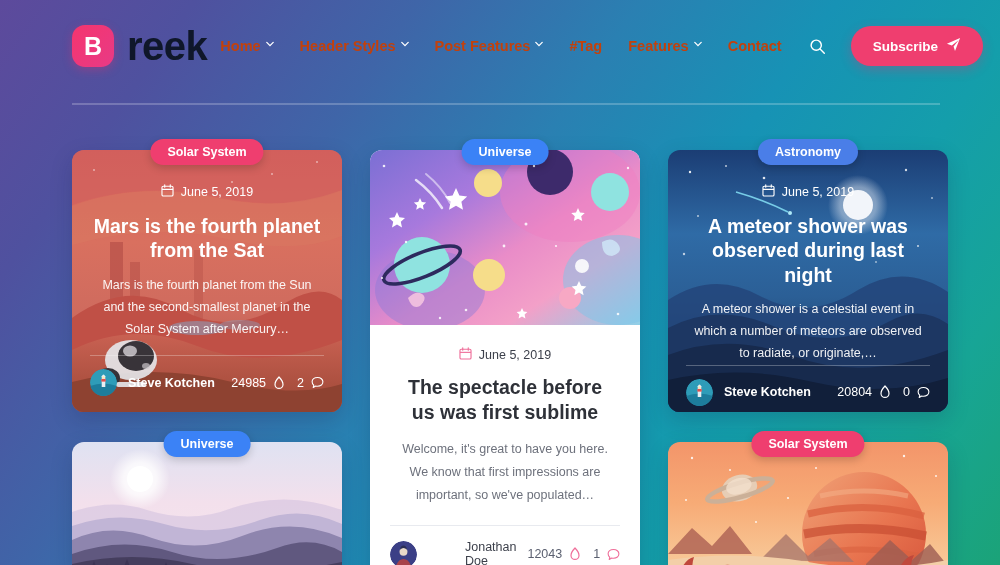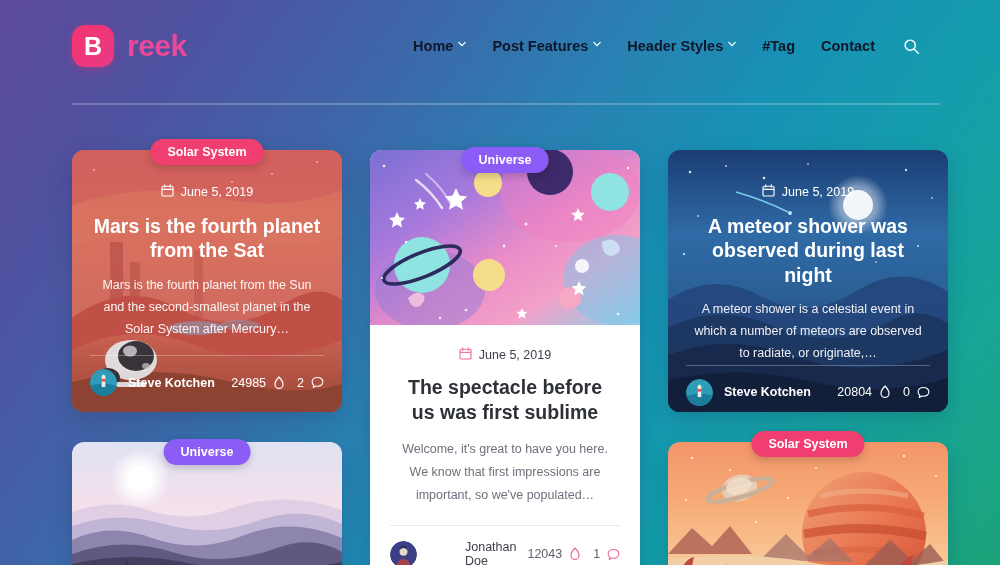--- a/index.html
+++ b/index.html
@@ -22,25 +22,25 @@
   
   .header { height:92px; display:flex; align-items:center; padding:0 72px; }
   .brand { display:flex; align-items:center; gap:13px; }
   .logo-mark {
     width:42px; height:42px; border-radius:13px;
     background:linear-gradient(135deg,#f5356e 0%,#e83a86 100%);
     display:flex; align-items:center; justify-content:center;
     color:#fff; font-size:25px; font-weight:bold; line-height:1;
     box-shadow:0 3px 10px rgba(230,50,110,.35);
   }
-  .logo-text { color:#ec4899; font-size:30px; font-weight:bold; letter-spacing:-.5px;text-align:center; }
+  .logo-text { color:#0f172a; font-size:40px; font-weight:bold; letter-spacing:-.5px;text-align:center; }
 
   .nav { margin-left:auto; display:flex; align-items:center; gap:0; }
   .nav-item {
-    color:#0f172a; font-size:14.5px; font-weight:bold;
+    color:#c2410c; font-size:14.5px; font-weight:bold;
     padding:8px 13px; display:flex; align-items:center; gap:5px;
     white-space:nowrap; cursor:pointer;
   }
   .chev { width:8px; height:8px; position:relative; top:-2px; }
   .chev svg { display:block; }
   .search-btn {
     width:34px; height:34px; margin-left:6px; display:flex;
     align-items:center; justify-content:center; cursor:pointer;
   }
   .subscribe {
@@ -63,21 +63,21 @@
   .col { display:flex; flex-direction:column; gap:30px; }
 
   .card { position:relative; border-radius:12px; }
   .badge {
     position:absolute; top:-11px; left:50%; transform:translateX(-50%);
     border-radius:14px; padding:6px 17px; color:#fff;
     font-size:12.5px; font-weight:bold; white-space:nowrap; z-index:6;
     box-shadow:0 3px 9px rgba(0,0,0,.18);
   }
   .badge.pink { background:#ef3e6f; }
-  .badge.purple { background:#8b5cf6;margin-top:8px; }
+  .badge.purple { background:#3b82f6; }
   .badge.blue { background:#4a7ee8; }
 
   .card-inner {
     border-radius:12px; overflow:hidden; position:relative;
     box-shadow:0 8px 22px rgba(20,20,60,.18);
   }
 
   
   .ov { height:262px; display:flex; flex-direction:column; position:relative; }
   .ov-body {
@@ -140,49 +140,65 @@
   <nav class="nav">
     <div class="nav-item">
       <span>Home</span>
       <span class="chev">
         <svg viewBox="0 0 10 10">
             <path d="M1 3 L5 7 L9 3" stroke="#fff" stroke-width="1.6" fill="none" stroke-linecap="round"></path>
           </svg>
       </span>
     </div>
     <div class="nav-item">
+      <span>Header Styles</span>
+      <span class="chev">
+        <svg viewBox="0 0 10 10">
+            <path d="M1 3 L5 7 L9 3" stroke="#fff" stroke-width="1.6" fill="none" stroke-linecap="round"></path>
+          </svg>
+      </span>
+    </div>
+    <div class="nav-item">
       <span>Post Features</span>
       <span class="chev">
         <svg viewBox="0 0 10 10">
             <path d="M1 3 L5 7 L9 3" stroke="#fff" stroke-width="1.6" fill="none" stroke-linecap="round"></path>
           </svg>
       </span>
     </div>
     <div class="nav-item">
-      <span>Header Styles</span>
+      <span>#Tag</span>
+    </div>
+    <div class="nav-item">
+      <span>Features</span>
       <span class="chev">
         <svg viewBox="0 0 10 10">
             <path d="M1 3 L5 7 L9 3" stroke="#fff" stroke-width="1.6" fill="none" stroke-linecap="round"></path>
           </svg>
       </span>
     </div>
     <div class="nav-item">
-      <span>#Tag</span>
-    </div>
-    <div class="nav-item">
       <span>Contact</span>
     </div>
 
     <div class="search-btn">
       <svg width="17" height="17" viewBox="0 0 20 20">
         <circle cx="8.5" cy="8.5" r="6" stroke="#fff" stroke-width="1.7" fill="none"></circle>
         <path d="M13 13 L18 18" stroke="#fff" stroke-width="1.7" stroke-linecap="round"></path>
       </svg>
     </div>
 
+    <div class="subscribe">
+      <span>Subscribe</span>
+      <span>
+        <svg width="15" height="15" viewBox="0 0 16 16">
+          <path d="M15 1 L1 7.2 L6.2 9 L13.6 3.2 L8.1 10.2 L9.6 15 Z" fill="#fff"></path>
+        </svg>
+      </span>
+    </div>
   </nav>
 </div>
 <div class="divider"></div>
 
 <div class="grid">
 
   <div class="col">
 
     <div class="card">
       <div class="badge pink">Solar System</div>
@@ -411,20 +427,21 @@
             </span>
           </span>
         </div>
       </div>
     </div>
   </div>
 
   <div class="col">
 
     <div class="card">
+      <div class="badge blue">Astronomy</div>
       <div class="card-inner">
         <div class="ov">
           <div class="bg">
             <svg viewBox="0 0 280 262" preserveAspectRatio="none">
               <defs>
                 <linearGradient id="nsky" x1="0" y1="0" x2="0" y2="1">
                   <stop offset="0%" stop-color="#1b3d74"></stop>
                     <stop offset="32%" stop-color="#2f6ba6"></stop>
                   <stop offset="56%" stop-color="#2b5f96"></stop>
                     <stop offset="100%" stop-color="#16213f"></stop>

